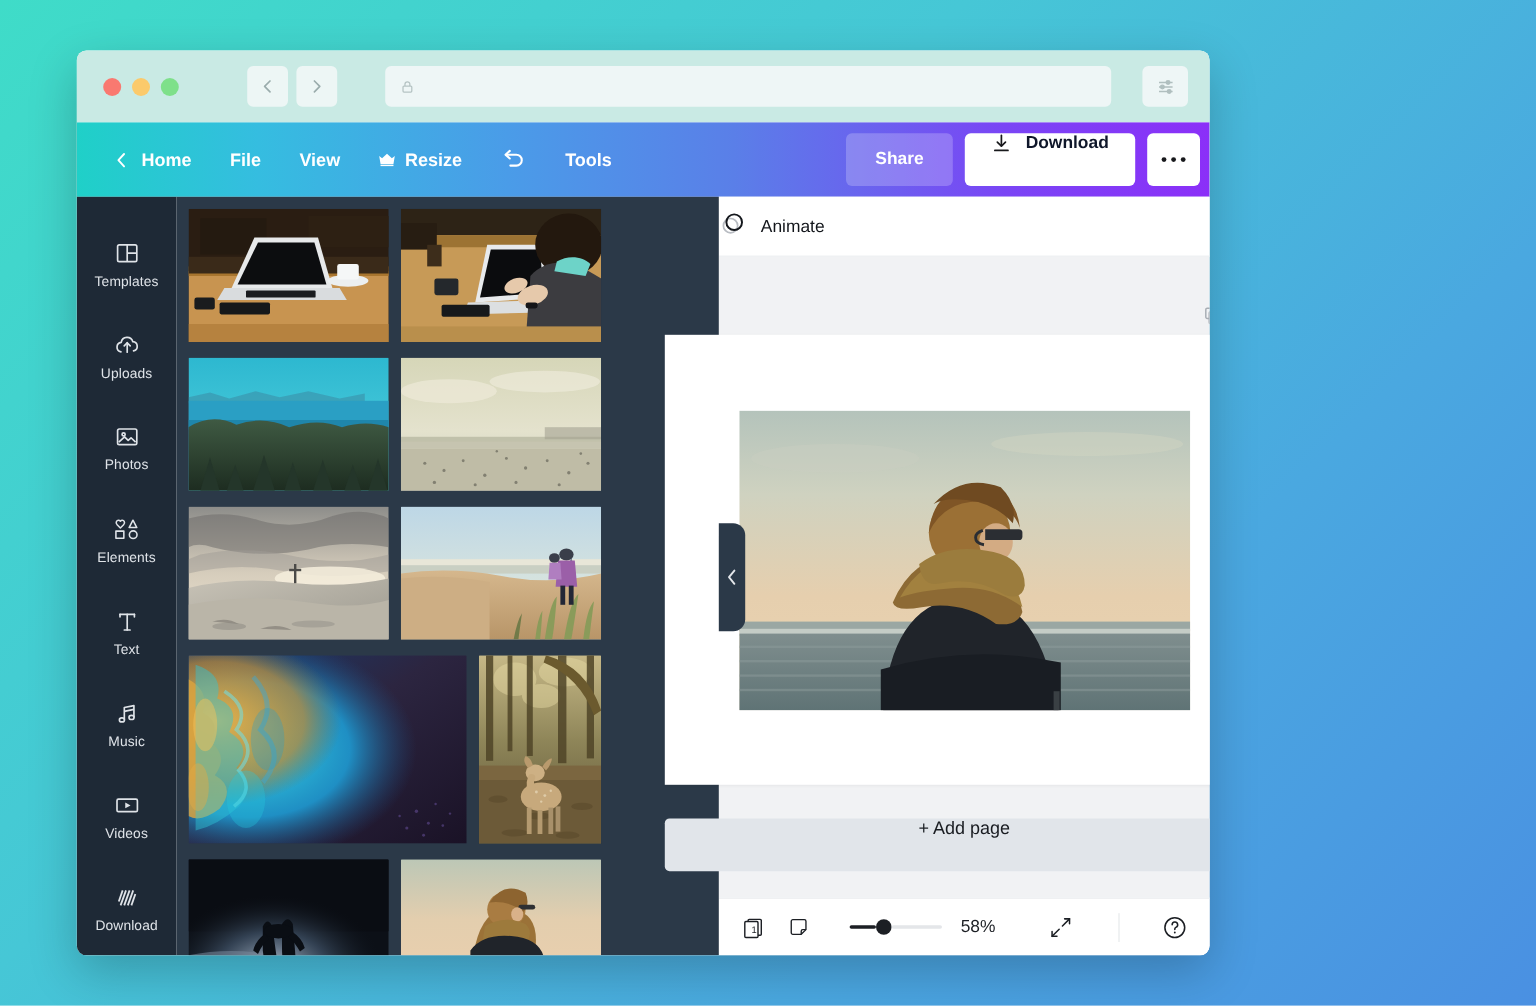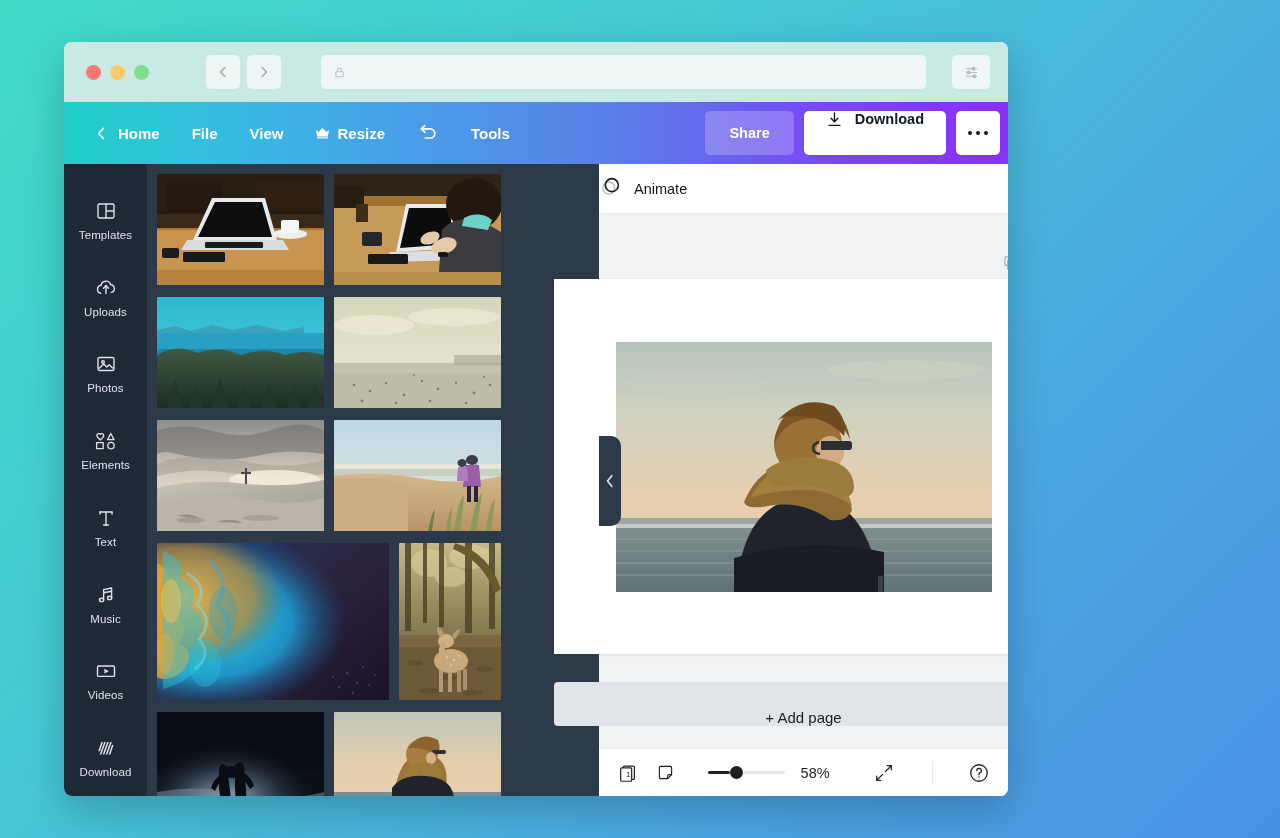--- a/index.html
+++ b/index.html
@@ -165,21 +165,21 @@
   .page-tools span { cursor: pointer; display: flex; }
   .page {
     width: 500px; height: 375px; background: #fff;
     display: flex; align-items: center; justify-content: center;
     box-shadow: 0 1px 3px rgba(0,0,0,.07);
   }
   .page-photo { width: 376px; height: 250px; overflow: hidden; }
   .addpage {
     width: 500px; height: 44px; margin-top: 28px;
     background: #e1e5ea; border-radius: 4px;
-    display: flex; align-items: flex-end; justify-content: center;
+    display: flex; align-items: flex-start; justify-content: center;
     font-size: 15px; color: #191c21; cursor: pointer;
   }
   .statusbar {
     height: 48px; flex: 0 0 48px; background: #fff;
     border-top: 1px solid #ebedef;
     display: flex; align-items: center; padding: 0 18px;
     gap: 16px;
   }
   .sb-icon { color: #1c1f24; display: flex; cursor: pointer; }
   .sb-spacer { flex: 1; }

